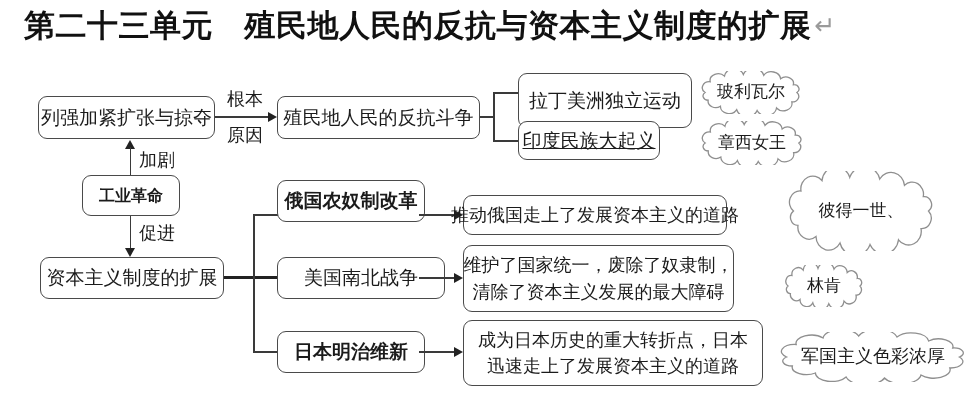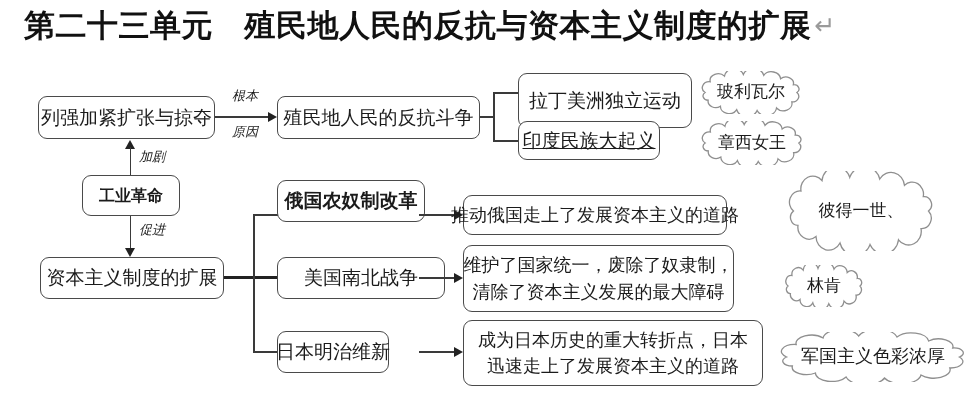--- a/index.html
+++ b/index.html
@@ -35,21 +35,21 @@
   .vline{position:absolute;width:1.6px;background:#3a3a3a;}
   .arr-r{position:absolute;width:0;height:0;
     border-top:5px solid transparent;border-bottom:5px solid transparent;
     border-left:9px solid #222;}
   .arr-u{position:absolute;width:0;height:0;
     border-left:5px solid transparent;border-right:5px solid transparent;
     border-bottom:9px solid #222;}
   .arr-d{position:absolute;width:0;height:0;
     border-left:5px solid transparent;border-right:5px solid transparent;
     border-top:9px solid #222;}
-  .edge-label{position:absolute;font-size:13px;white-space:nowrap;font-style:italic;}
+  .edge-label{position:absolute;font-size:18px;white-space:nowrap;}
   .edge-label.center{width:46px;text-align:center;}
   .cloud{
     position:absolute;display:flex;align-items:center;justify-content:center;
     flex-direction:column;text-align:center;font-size:17px;line-height:1.55;
     white-space:nowrap;
   }
   .cloud svg{position:absolute;left:0;top:0;width:100%;height:100%;}
   .cloud .cl-text{position:relative;z-index:1;}
   .cloud.big-text{font-size:18px;}
   .defs-holder{position:absolute;width:0;height:0;overflow:hidden;}
@@ -128,21 +128,21 @@
   <div class="vline" style="left:253px;top:215px;height:138px;"></div>
   <div class="hline" style="left:253px;top:214px;width:25px;"></div>
   <div class="hline" style="left:253px;top:351px;width:25px;"></div>
 
   <div class="box" style="left:277px;top:180px;width:148px;height:42px;font-weight:bold;">
     <span>俄国农奴制改革</span>
   </div>
   <div class="box" style="left:277px;top:257px;width:168px;height:42px;">
     <span>美国南北战争</span>
   </div>
-  <div class="box" style="left:277px;top:331px;width:112px;height:42px;">
+  <div class="box" style="left:277px;top:331px;width:148px;height:42px;font-weight:bold;">
     <span>日本明治维新</span>
   </div>
 
   <div class="hline" style="left:419px;top:214px;width:36px;"></div>
   <div class="arr-r" style="left:454px;top:210px;"></div>
   <div class="hline" style="left:419px;top:277px;width:36px;"></div>
   <div class="arr-r" style="left:454px;top:273px;"></div>
   <div class="hline" style="left:419px;top:351px;width:36px;"></div>
   <div class="arr-r" style="left:454px;top:347px;"></div>
 

